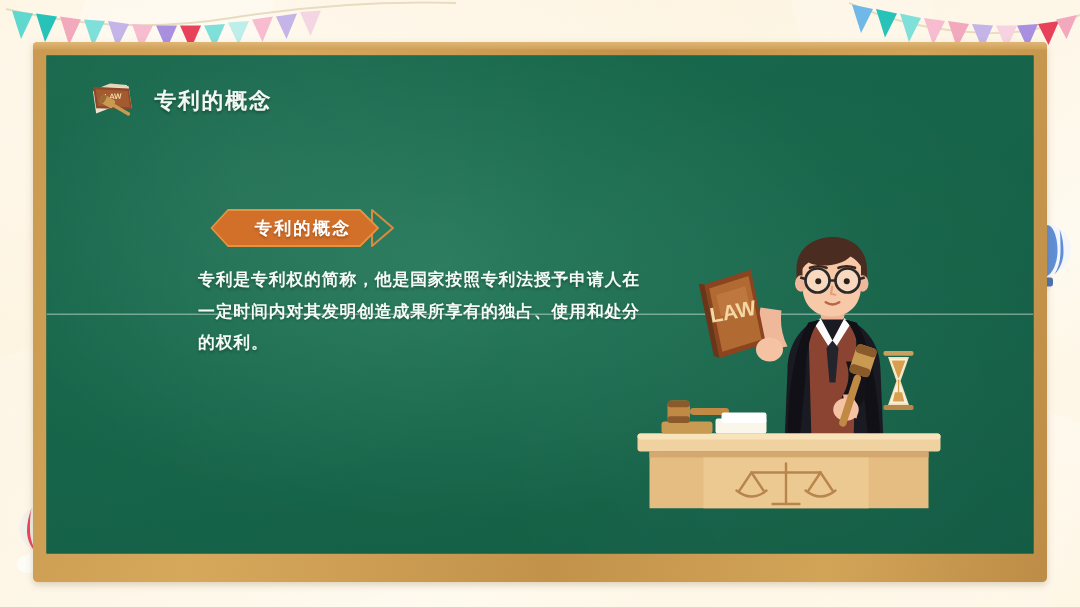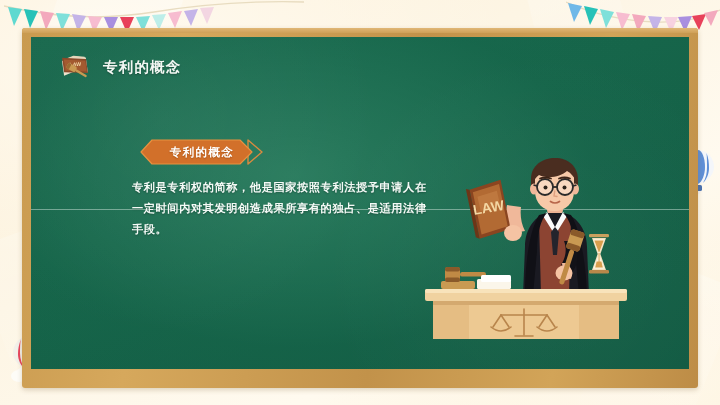--- a/index.html
+++ b/index.html
@@ -270,21 +270,21 @@
       <div id="badge">
         <svg viewBox="0 0 124 26" preserveAspectRatio="none">
           <path d="M108 1 L122 13 L108 25 Z" fill="none" stroke="#d98a3f" stroke-width="1.4" stroke-linejoin="round"></path>
           <path d="M12 1 L100 1 L112 13 L100 25 L12 25 L1 13 Z" fill="#d2702a"></path>
           <path d="M12 1 L100 1 L112 13 L100 25 L12 25 L1 13 Z" fill="none" stroke="#e8913f" stroke-width="1.2" stroke-linejoin="round"></path>
         </svg>
         <span id="badge-label">专利的概念</span>
       </div>
 
       <div id="copy">
-        <p class="para">专利是专利权的简称，他是国家按照专利法授予申请人在一定时间内对其发明创造成果所享有的独占、是适用法律手段。</p>
+        <p class="para">专利是专利权的简称，他是国家按照专利法授予申请人在一定时间内对其发明创造成果所享有的独占、使用和处分的权利。</p>
       </div>
 
       <div id="hourglass">
         <svg width="26" height="44" viewBox="0 0 26 44">
           <rect x="3" y="1" width="20" height="3.2" rx="1.2" fill="#caa05e"></rect>
           <rect x="3" y="37" width="20" height="3.4" rx="1.2" fill="#b8884a"></rect>
           <path d="M6 5 L20 5 L14.4 21 L20 37 L6 37 L11.6 21 Z" fill="#f3e0bd"></path>
           <path d="M7.2 6.2 L18.8 6.2 L13.4 20.5 L13.4 21.5 L18.8 35.8 L7.2 35.8 L12.6 21.5 L12.6 20.5 Z" fill="#fbf2dd"></path>
           <path d="M8.4 7.4 L17.6 7.4 L13.3 19 L12.7 19 Z" fill="#d99f4e"></path>
           <path d="M9.2 34.6 L16.8 34.6 L15.4 28.5 L10.6 28.5 Z" fill="#d99f4e"></path>

